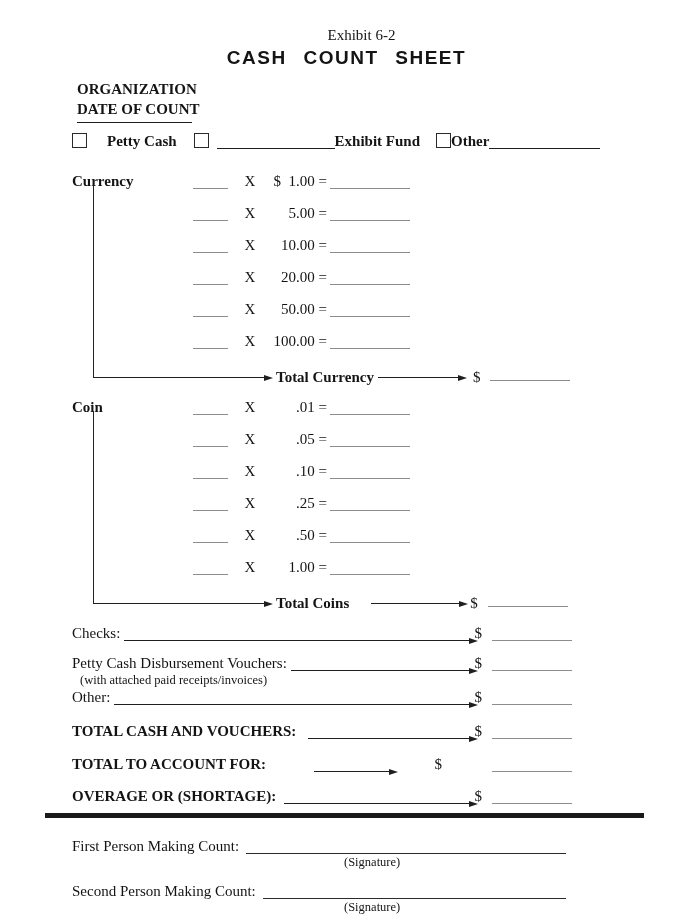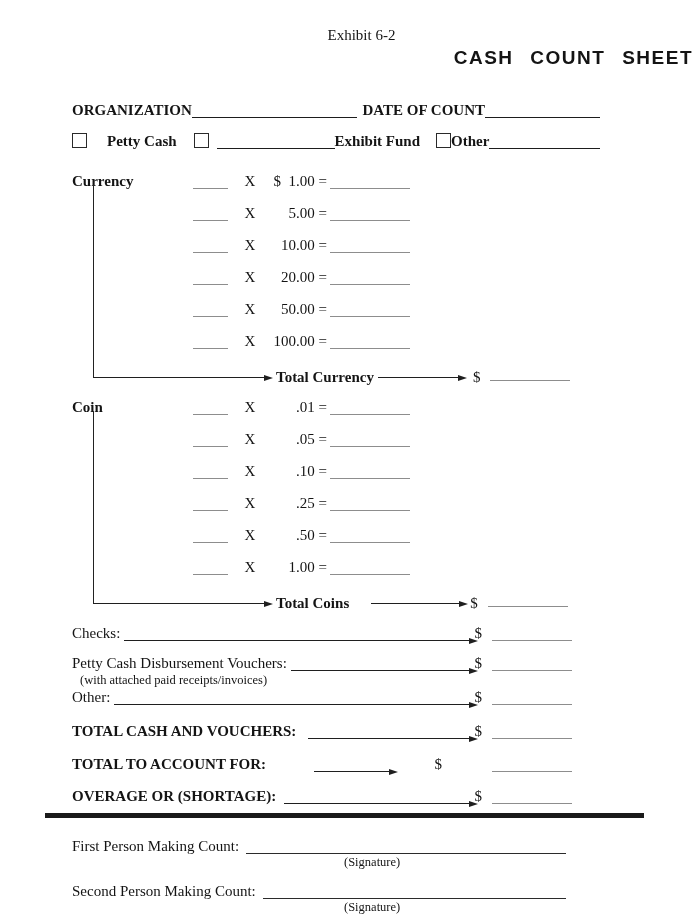--- a/index.html
+++ b/index.html
@@ -3,21 +3,21 @@
 <meta charset="utf-8">
 <style>
   html,body { margin:0; padding:0; background:#e8e8e8; }
   .page {
     position:relative; width:693px; height:921px; margin:0 auto;
     background:#ffffff; overflow:hidden;
     font-family:"Liberation Serif", serif; font-size:15px; color:#141414;
   }
   .hdr-exhibit { padding-top:26px; text-align:center; font-size:15px; line-height:18px;padding-left:30px; }
   .hdr-title {
-    margin-top:2px; text-align:right;
+    margin-top:2px; text-align:center;
     font-family:"Liberation Sans", sans-serif; font-weight:bold;
     font-size:19px; line-height:23px; letter-spacing:1.5px; word-spacing:10px;
   }
   .content { margin:0 93px 0 72px; }
   .row { display:flex; align-items:baseline; }
   .b { font-weight:bold; }
   .blank {
     display:inline-block; position:relative; top:3px;
     border-bottom:1.4px solid #8d8d8d;
   }
@@ -31,21 +31,21 @@
   }
   
   .aline { position:relative; border-bottom:1.3px solid #1f1f1f; height:0; }
   .aline::after {
     content:""; position:absolute; right:-9px; bottom:-4px; width:0; height:0;
     border-left:9px solid #1f1f1f;
     border-top:3.5px solid transparent; border-bottom:3.5px solid transparent;
   }
   .aline.base { top:3px; }           
   
-  .org-row { margin-top:32px; line-height:19px; }
+  .org-row { margin-top:11px; line-height:19px;flex-direction:column; }
   .fund-row { margin-top:11px; line-height:19px; }
   
   .count-section { position:relative; }
   .count-section.currency { margin-top:21px; }
   .count-section.coin { margin-top:8px; }
   .vline { position:absolute; left:21px; top:13px; height:192px; width:0; border-left:1.4px solid #222; }
   .crow { display:flex; align-items:baseline; height:32px; line-height:19px; }
   .col-lbl { width:121px; flex:0 0 121px; }
   .col-count { width:35px; flex:0 0 35px; }
   .col-x { width:44px; flex:0 0 44px; text-align:center; }

